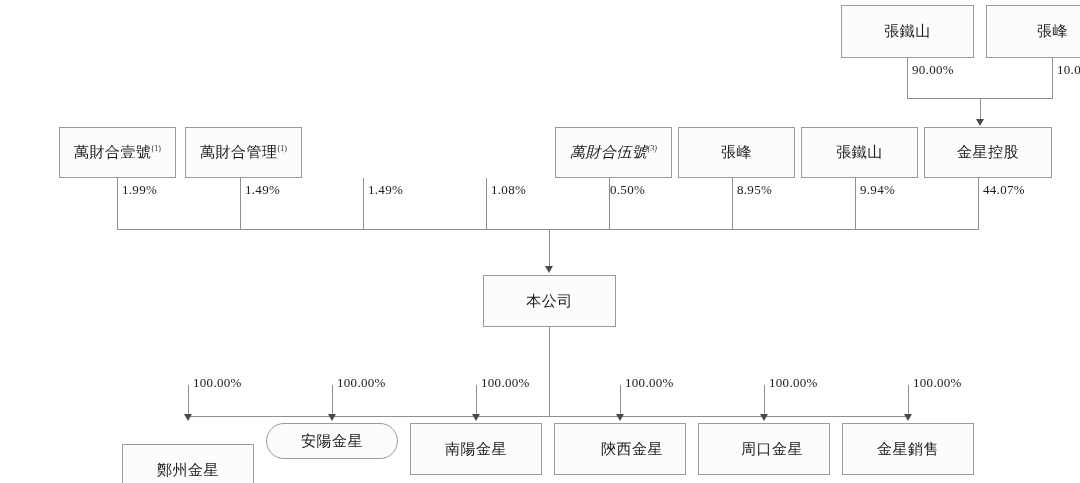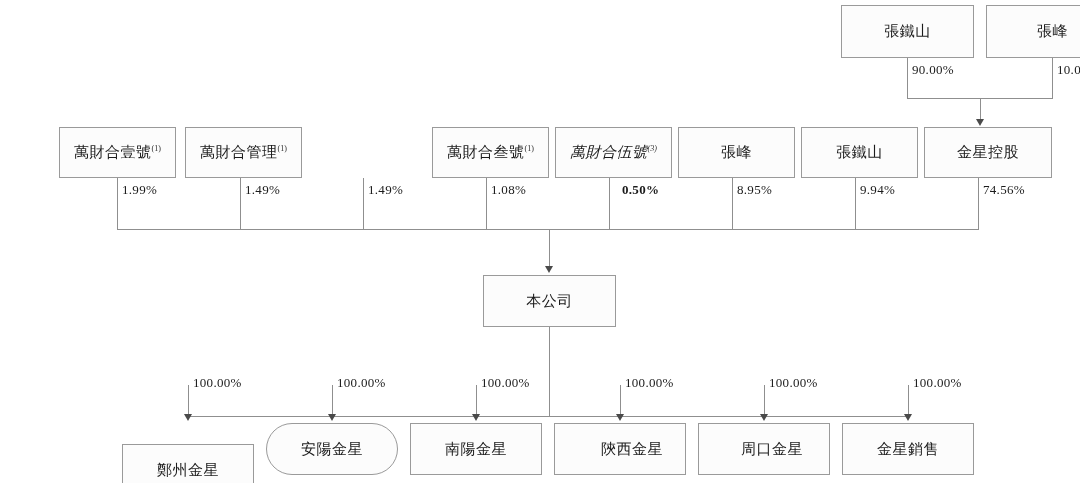--- a/index.html
+++ b/index.html
@@ -97,23 +97,20 @@
 
   <div class="pct" style="left:866px; top:62px;">90.00%</div>
   <div class="pct" style="left:1011px; top:62px;">10.00%</div>
 
   <div class="node" style="left:13px; top:127px; width:117px; height:51px;">
     <span class="label-wrap"><span>萬財合壹號</span><sup>(1)</sup></span>
   </div>
   <div class="node" style="left:139px; top:127px; width:117px; height:51px;">
     <span class="label-wrap"><span>萬財合管理</span><sup>(1)</sup></span>
   </div>
-  <div class="node" style="left:386px; top:127px; width:117px; height:51px;">
-    <span class="label-wrap"><span>萬財合叁號</span><sup>(1)</sup></span>
-  </div>
   <div class="node" style="left:509px; top:127px; width:117px; height:51px;font-style:italic;">
     <span class="label-wrap"><span>萬財合伍號</span><sup>(3)</sup></span>
   </div>
   <div class="node" style="left:632px; top:127px; width:117px; height:51px;">
     <span class="label-wrap">張峰</span>
   </div>
   <div class="node" style="left:755px; top:127px; width:117px; height:51px;">
     <span class="label-wrap">張鐵山</span>
   </div>
   <div class="node" style="left:878px; top:127px; width:128px; height:51px;">
@@ -128,24 +125,24 @@
   <div class="vline" style="left:686px; top:178px; height:51px;"></div>
   <div class="vline" style="left:809px; top:178px; height:51px;"></div>
   <div class="vline" style="left:932px; top:178px; height:51px;"></div>
 
   <div class="hline" style="left:71px; top:229px; width:862px;"></div>
 
   <div class="pct" style="left:76px; top:182px;">1.99%</div>
   <div class="pct" style="left:199px; top:182px;">1.49%</div>
   <div class="pct" style="left:322px; top:182px;">1.49%</div>
   <div class="pct" style="left:445px; top:182px;">1.08%</div>
-  <div class="pct" style="left:576px; top:182px;font-weight:bold;">0.50%</div>
+  <div class="pct" style="left:564px; top:182px;">0.50%</div>
   <div class="pct" style="left:691px; top:182px;">8.95%</div>
   <div class="pct" style="left:814px; top:182px;">9.94%</div>
-  <div class="pct" style="left:937px; top:182px;">74.56%</div>
+  <div class="pct" style="left:937px; top:182px;">44.07%</div>
 
   <div class="vline" style="left:503px; top:229px; height:38px;"></div>
   <div class="arrow-down" style="left:499px; top:266px;"></div>
 
   <div class="node" style="left:437px; top:275px; width:133px; height:52px;">
     <span class="label-wrap">本公司</span>
   </div>
 
   <div class="vline" style="left:503px; top:327px; height:89px;"></div>
   <div class="hline" style="left:142px; top:416px; width:720px;"></div>
@@ -172,21 +169,21 @@
   <div class="pct" style="left:147px; top:375px;">100.00%</div>
   <div class="pct" style="left:291px; top:375px;">100.00%</div>
   <div class="pct" style="left:435px; top:375px;">100.00%</div>
   <div class="pct" style="left:579px; top:375px;">100.00%</div>
   <div class="pct" style="left:723px; top:375px;">100.00%</div>
   <div class="pct" style="left:867px; top:375px;">100.00%</div>
 
   <div class="node" style="left:76px; top:444px; width:132px; height:52px;">
     <span class="label-wrap">鄭州金星</span>
   </div>
-  <div class="node" style="left:220px; top:423px; width:132px; height:52px;border-radius:26px;">
+  <div class="node" style="left:220px; top:423px; width:132px; height:36px;border-radius:26px;">
     <span class="label-wrap">安陽金星</span>
   </div>
   <div class="node" style="left:364px; top:423px; width:132px; height:52px;">
     <span class="label-wrap">南陽金星</span>
   </div>
   <div class="node" style="left:508px; top:423px; width:132px; height:52px;padding-left:24px;">
     <span class="label-wrap">陝西金星</span>
   </div>
   <div class="node" style="left:652px; top:423px; width:132px; height:52px;padding-left:16px;">
     <span class="label-wrap">周口金星</span>

